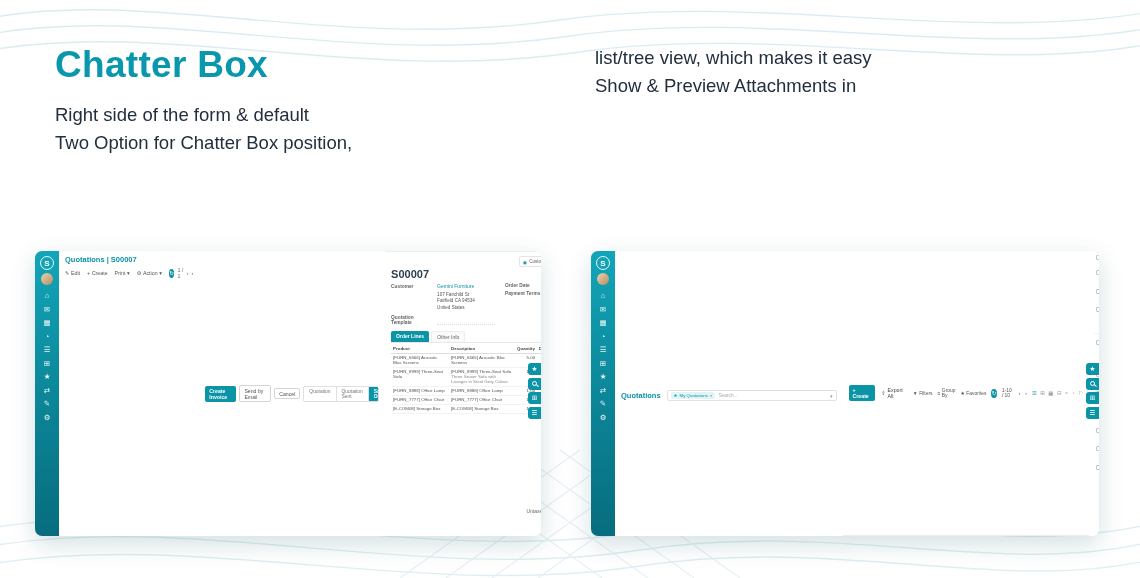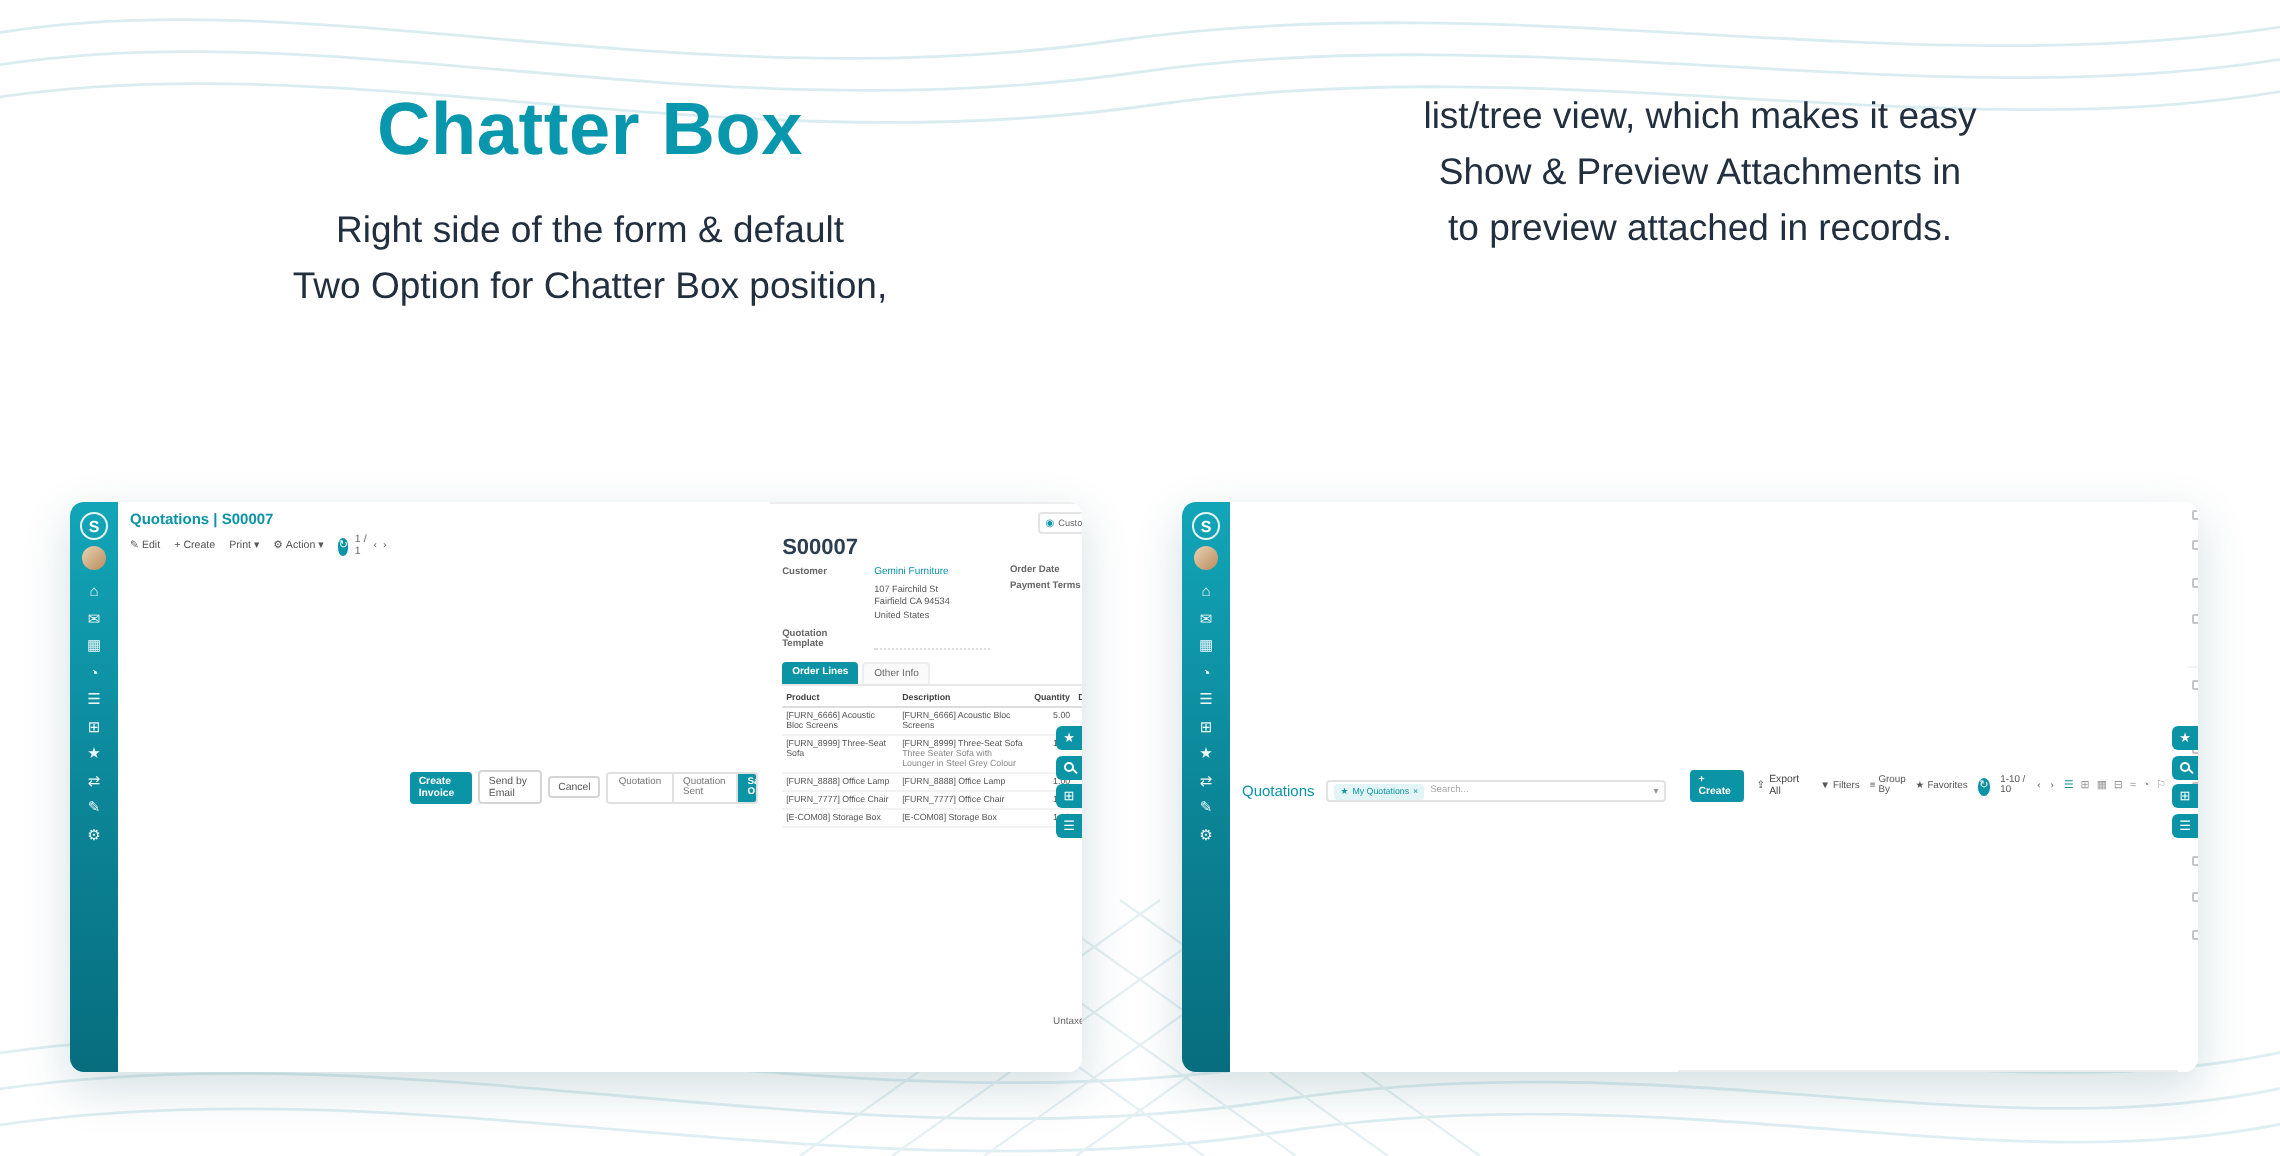--- a/index.html
+++ b/index.html
@@ -1,20 +1,20 @@
 <!DOCTYPE html>
 <html><head>
 <meta charset="utf-8">
 <style>
 *{margin:0;padding:0;box-sizing:border-box}
 html,body{width:1140px;height:578px}
 body{font-family:"Liberation Sans","DejaVu Sans",sans-serif;background:#fff;position:relative;overflow:hidden}
 .bg{position:absolute;inset:0;pointer-events:none;z-index:0}
 
-.hero{position:absolute;text-align:center;z-index:2}
+.hero{position:absolute;z-index:2}
 .hero-left{left:55px;top:44px;width:480px}
 .hero-right{left:595px;top:44px;width:510px}
 .hero-title{font-size:37px;font-weight:800;color:#0897ad;margin-bottom:15px;letter-spacing:.3px}
 .hero-line{font-size:18.5px;color:#222f3e;line-height:1.5;font-weight:500}
 
 .shot{position:absolute;display:flex;background:#fff;border-radius:7px;box-shadow:0 8px 24px rgba(10,80,95,.18);z-index:2}
 .shot-form{left:35px;top:251px;width:506px;height:285px}
 .shot-list{left:591px;top:251px;width:508px;height:285px}
 .rail{width:24px;flex:0 0 24px;background:linear-gradient(180deg,#12a5b8 0%,#0b8496 55%,#076d7e 100%);border-radius:7px 0 0 7px;display:flex;flex-direction:column;align-items:center;padding-top:5px}
 .rail-logo{width:14px;height:14px;border:1px solid rgba(255,255,255,.9);border-radius:50%;display:flex;align-items:center;justify-content:center;color:#fff;font-size:8px;font-weight:700;margin-bottom:3px;flex-shrink:0}
@@ -92,21 +92,21 @@
 .act-for{font-size:4.4px;color:#888}
 .act-btns{display:flex;gap:5px;font-size:4.4px;margin-top:1.5px}
 .done{color:#1e9e5a}
 .gr{color:#777}
 .msg{display:flex;gap:3px;margin-top:2.5px}
 .msg-head{font-size:4.9px;color:#333;font-weight:700}
 .msg-time{color:#999;font-weight:400;font-size:4.4px}
 .msg-line{font-size:4.5px;color:#666;line-height:1.45;white-space:nowrap;overflow:hidden;text-overflow:ellipsis}
 
 .l-top{display:flex;align-items:center;padding:4px 6px 0 6px;gap:6px}
-.l-title{color:#0b93a6;font-size:7.5px;font-weight:400}
+.l-title{color:#0b93a6;font-size:7.5px;font-weight:700}
 .searchbox{margin-left:auto;width:170px;height:11px;border:1px solid #e2e2e2;border-radius:2px;display:flex;align-items:center;gap:3px;padding:0 3px;background:#fff}
 .schip{background:#e3f4f6;color:#0b93a6;font-size:4.4px;border-radius:2px;padding:1px 3px;display:flex;gap:2px;align-items:center;white-space:nowrap}
 .sph{color:#aaa;font-size:4.8px}
 .car{margin-left:auto;color:#999;font-size:5px}
 .l-toolrow{display:flex;align-items:center;gap:6px;padding:3px 6px;border-bottom:1px solid #ececec}
 .lnkdark{color:#444;font-size:5.2px;display:flex;align-items:center;gap:2px}
 .l-right{margin-left:auto;display:flex;align-items:center;gap:5px;font-size:4.9px;color:#555}
 .ritem{display:flex;align-items:center;gap:1.5px}
 .viewics{display:flex;gap:3.5px;font-size:5.4px;color:#999;align-items:center}
 .viewics .on{color:#0b93a6}
@@ -151,21 +151,20 @@
 </svg>
 
 <div class="hero hero-left">
   <div class="hero-title">Chatter Box</div>
   <div class="hero-line">Right side of the form &amp; default</div>
   <div class="hero-line">Two Option for Chatter Box position,</div>
 </div>
 <div class="hero hero-right">
   <div class="hero-line">list/tree view, which makes it easy</div>
   <div class="hero-line">Show &amp; Preview Attachments in</div>
-  <div class="hero-line">to preview attached in records.</div>
 </div>
 
 <div class="shot shot-form">
   <aside class="rail">
     <div class="rail-logo">
         <span>S</span>
       </div>
     <div class="rail-avatar"></div>
     <div class="rail-ic">
         <span>⌂</span>

